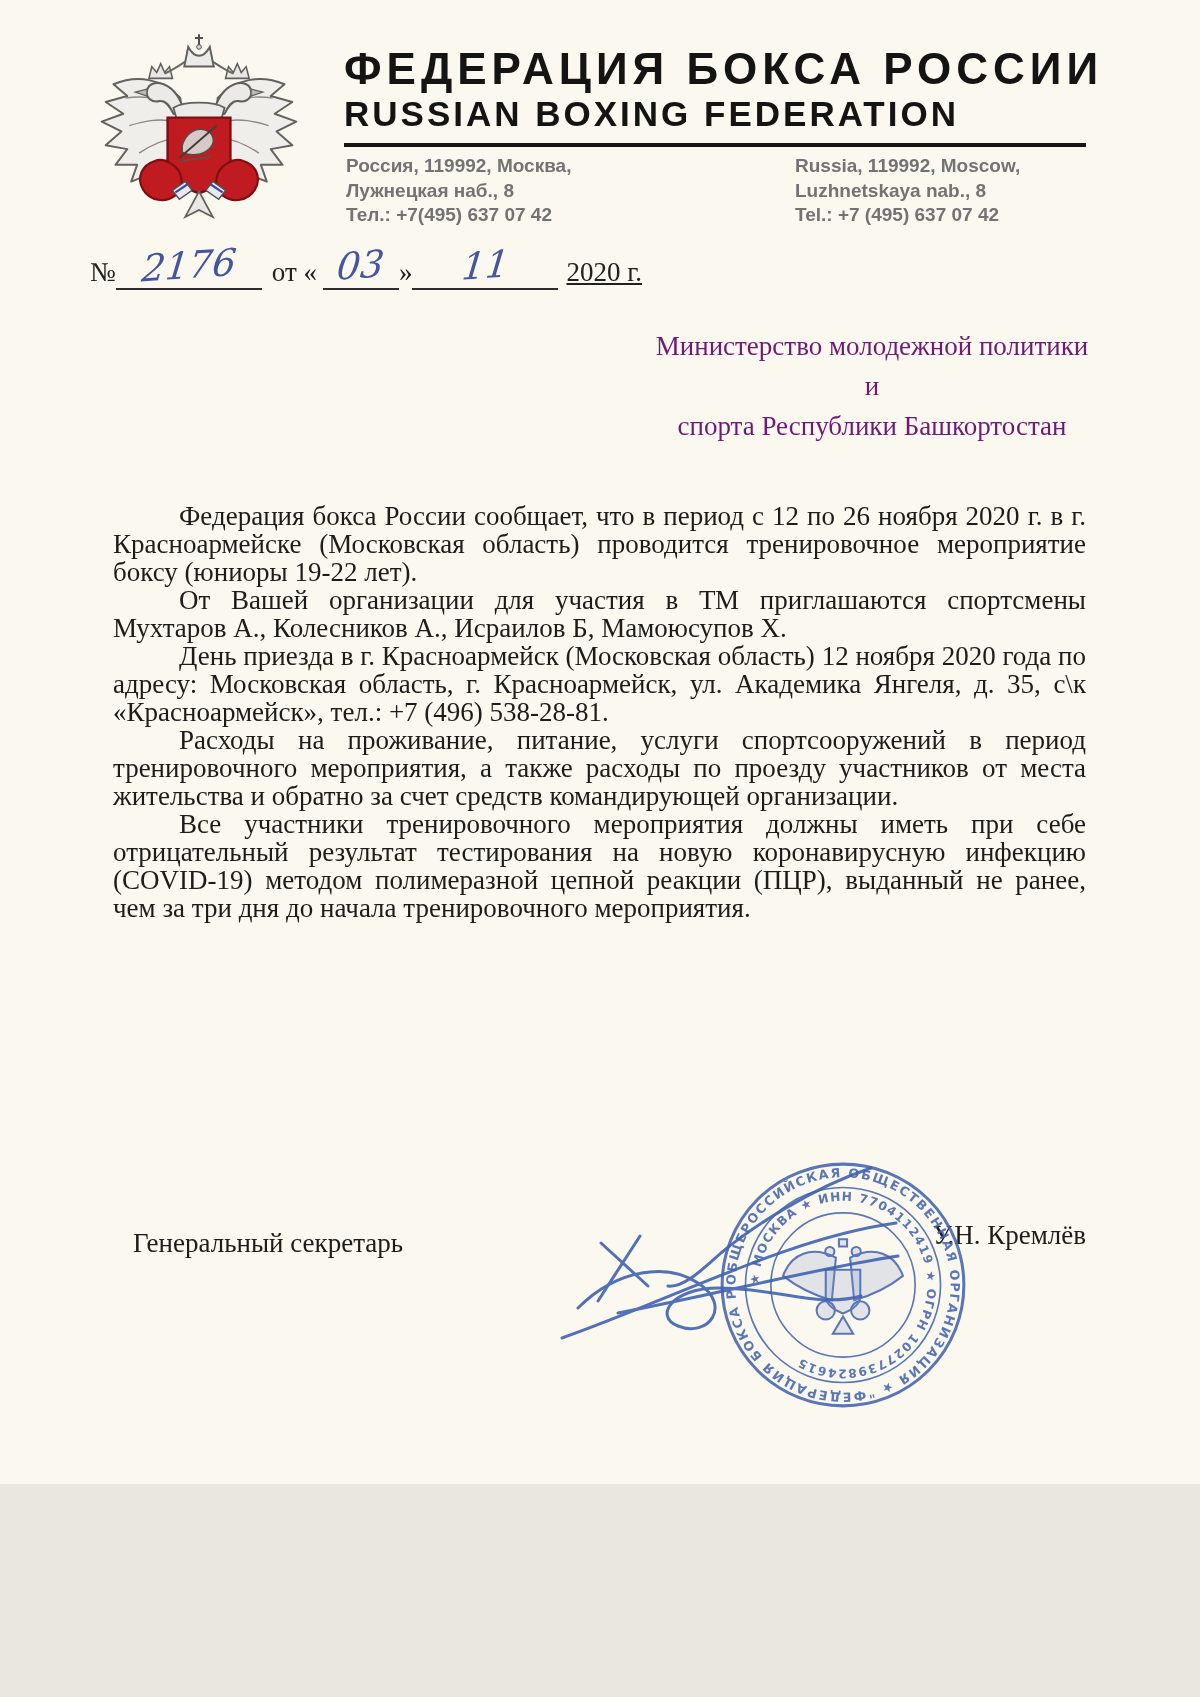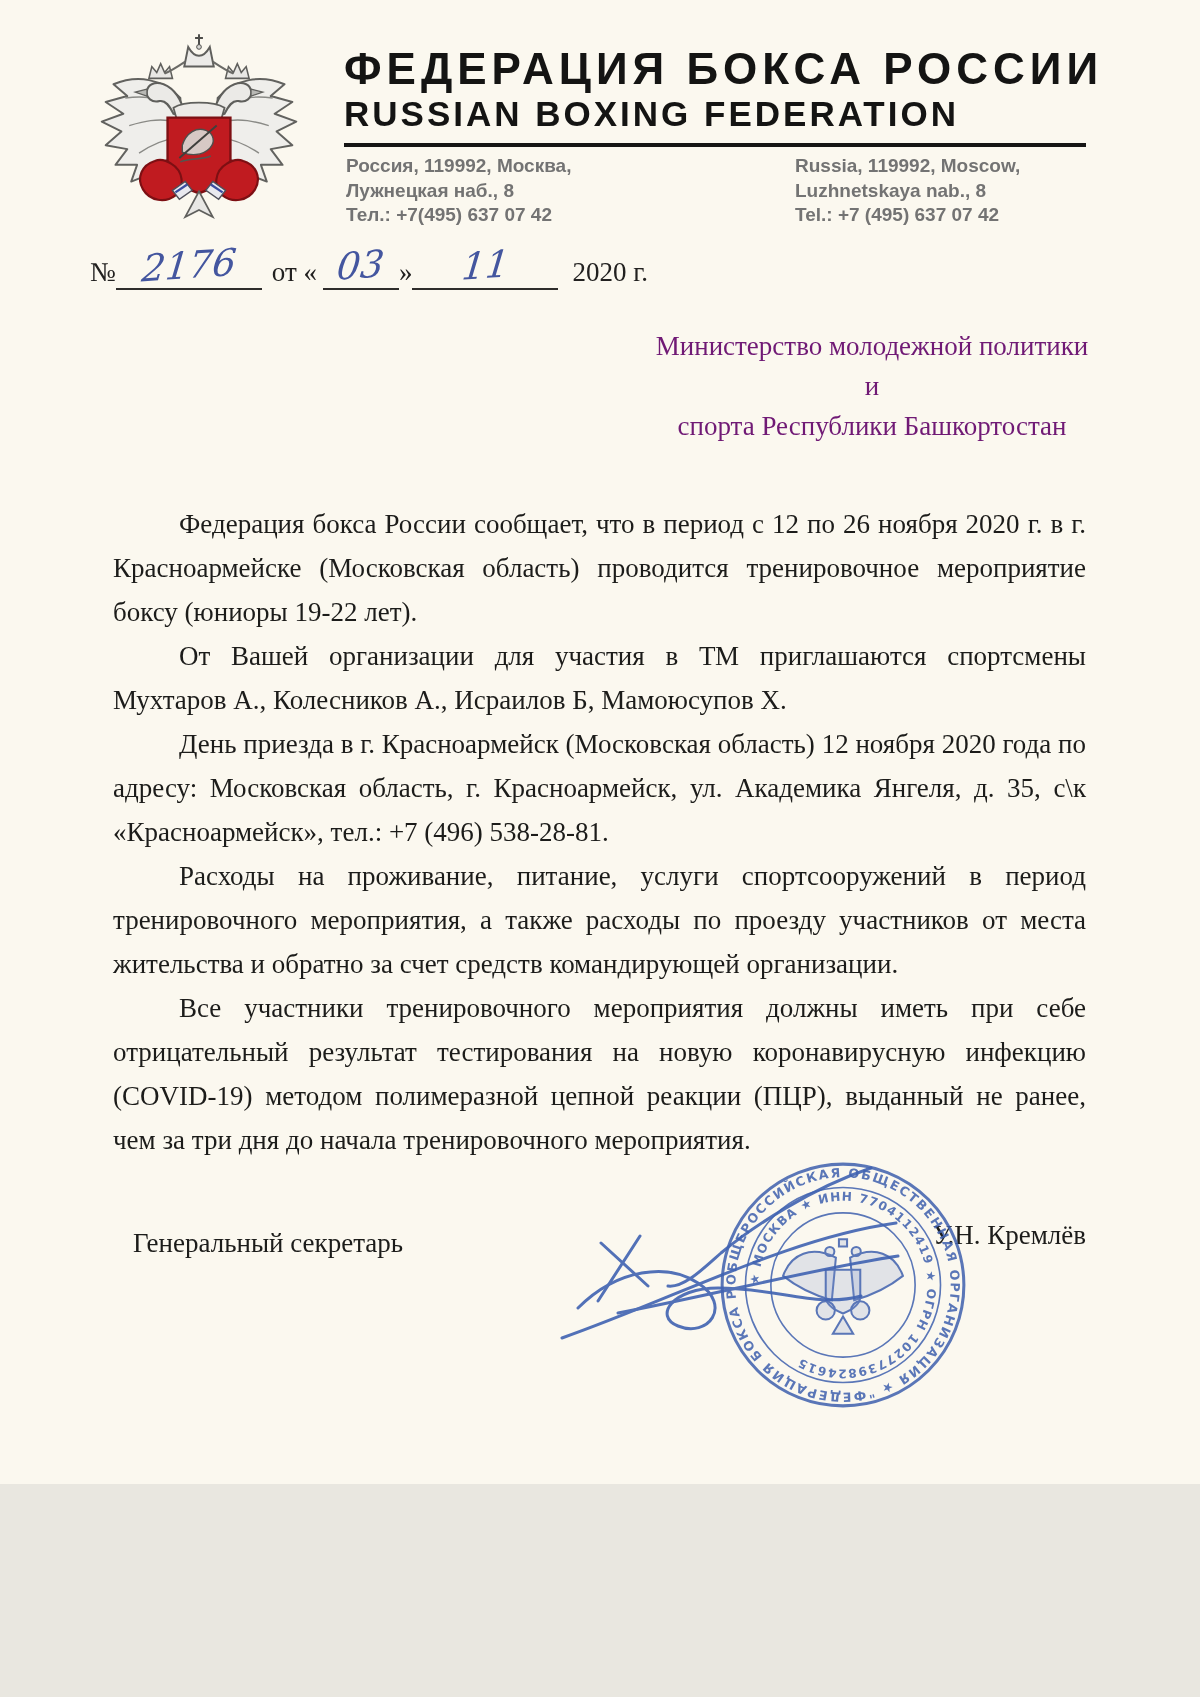--- a/index.html
+++ b/index.html
@@ -34,30 +34,30 @@
   .blank{border-bottom:2px solid #2e2d2b;text-align:center;}
   .blank.w1{width:146px;}
   .blank.w2{width:76px;}
   .blank.w3{width:146px;}
   .hand{
     font-family:"DejaVu Serif",serif;font-style:italic;color:#44569f;
     font-size:37px;line-height:30px;display:inline-block;
     transform:rotate(-4deg) skewX(-10deg);position:relative;top:-3px;
   }
   .ref-word{margin:0 6px 0 10px;}
-  .ref-year{margin-left:14px;}
+  .ref-year{margin-left:8px;text-decoration:underline;}
   
   .addressee{
     position:absolute;left:648px;top:326px;width:448px;
     font-size:27px;line-height:40px;text-align:center;color:#701a75;
   }
   
   .body-text{position:absolute;left:113px;top:502px;width:973px;}
   .body-text p{
-    margin:0;text-indent:66px;font-size:27px;line-height:44px;
+    margin:0;text-indent:66px;font-size:27px;line-height:28px;
     text-align:justify;color:#1c1c1a;
   }
   
   .sig-row{position:absolute;left:113px;top:1220px;width:973px;font-size:27px;color:#1c1c1a;}
   .sig-title{position:absolute;left:0;top:8px;margin-left:20px;}
   .sig-name{position:absolute;right:0;top:0;}
   .stamp{position:absolute;left:714px;top:1156px;width:258px;height:258px;}
   .autograph{position:absolute;left:556px;top:1146px;width:360px;height:215px;}
   
   .footer{position:absolute;left:114px;top:1566px;font-size:20px;line-height:30px;color:#262523;}

